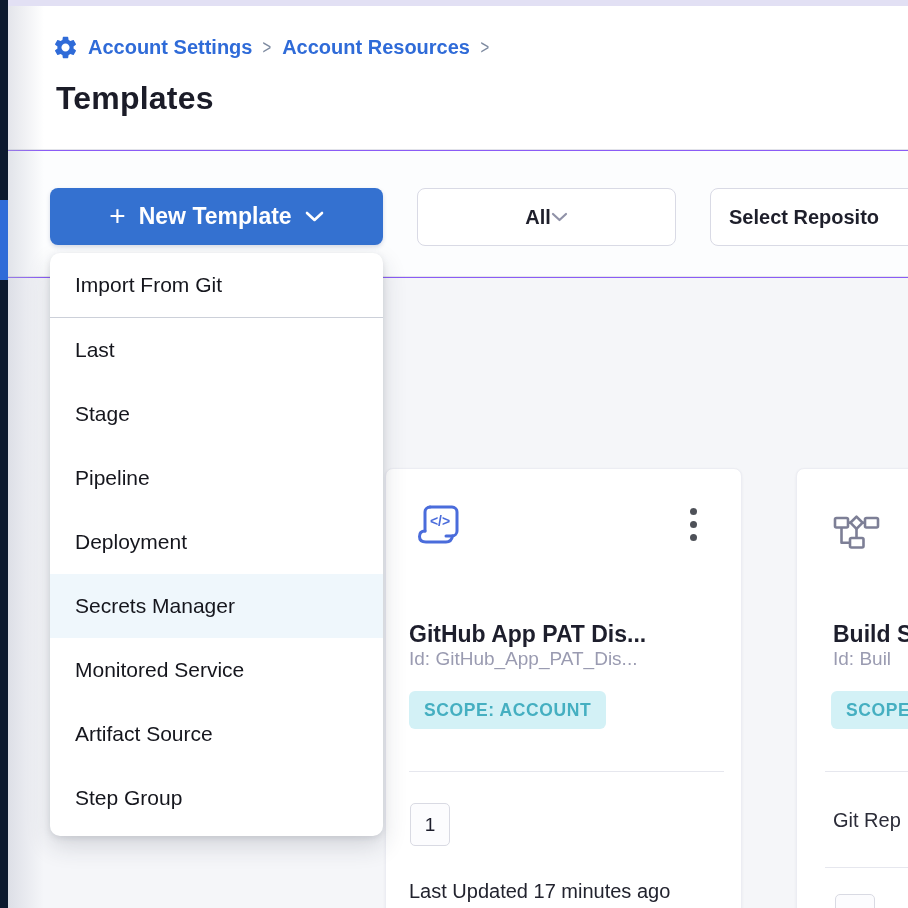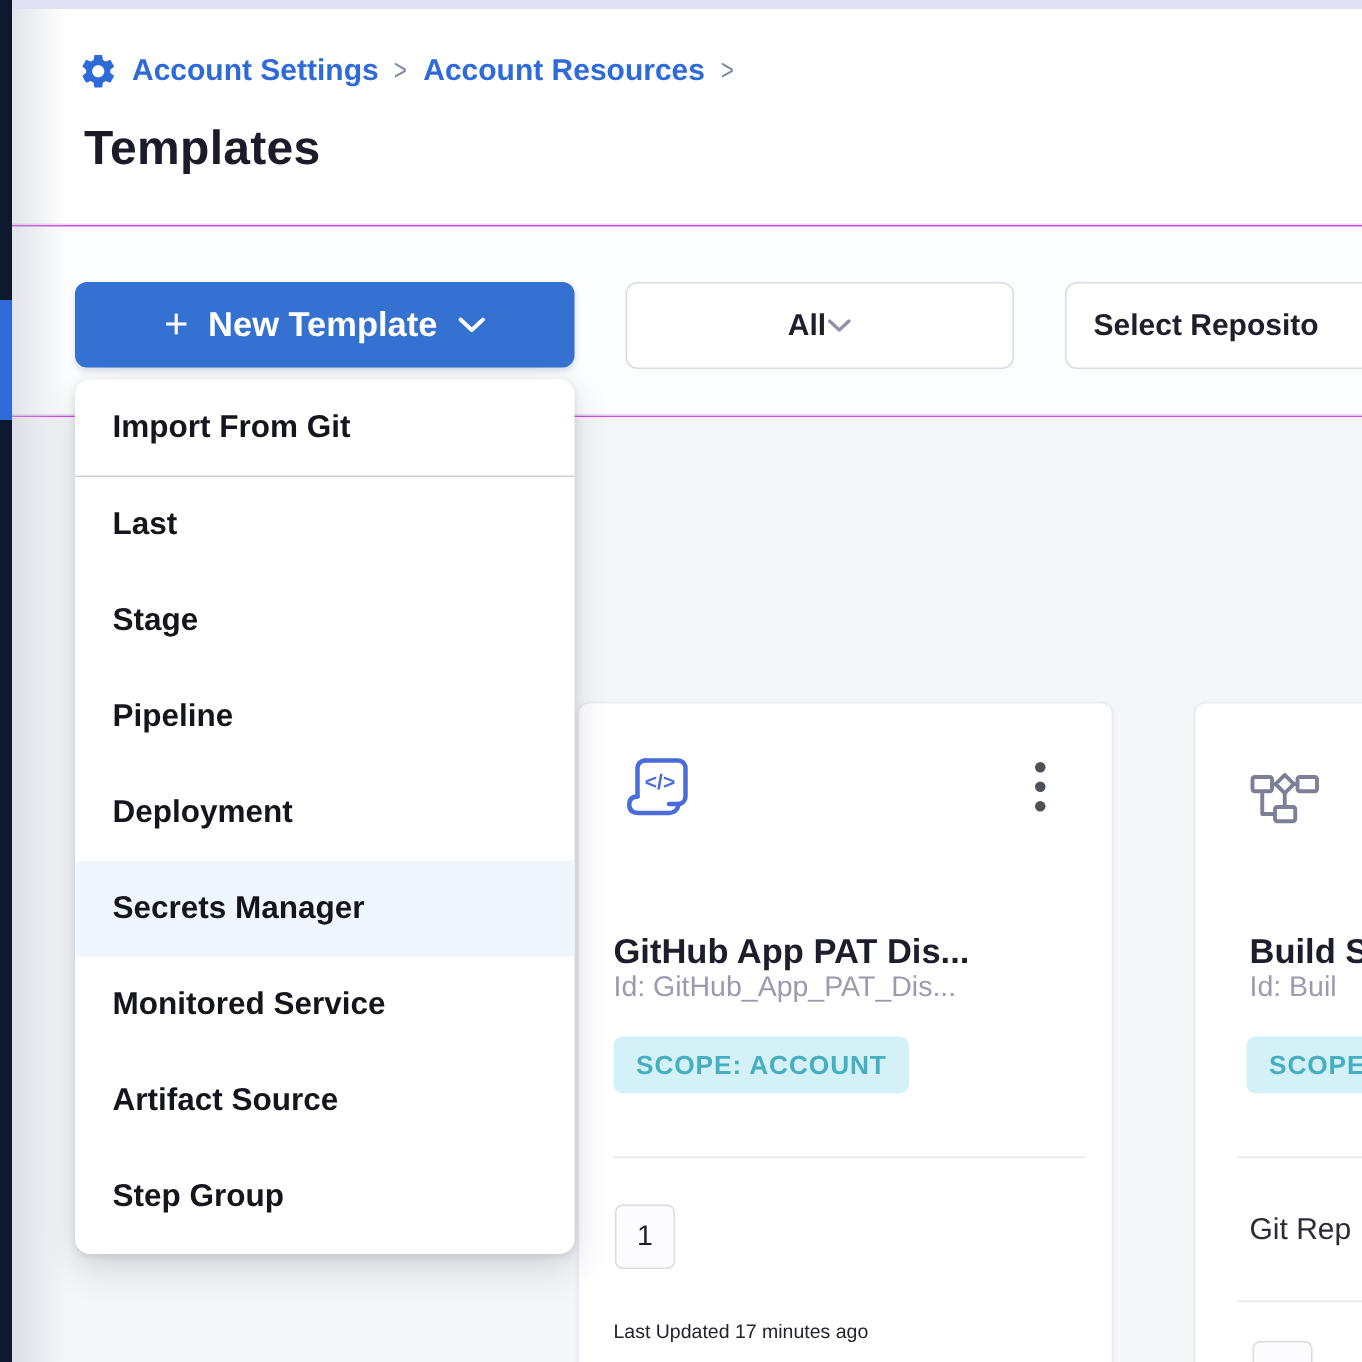--- a/index.html
+++ b/index.html
@@ -1,18 +1,18 @@
 <!DOCTYPE html>
 <html><head>
 <meta charset="utf-8">
 <style>
   * { margin:0; padding:0; box-sizing:border-box; }
   html,body { width:908px; height:908px; }
   body { font-family:"Liberation Sans", sans-serif; background:#ffffff; }
-  .screen { position:relative; width:908px; height:908px; overflow:hidden; background:#d946ef; }
+  .screen { position:relative; width:908px; height:908px; overflow:hidden; background:#8b5cf6; }
 
   
   .nav-strip { position:absolute; left:0; top:0; width:8px; height:908px; background:#0c192e; z-index:30; }
   .nav-strip-active { position:absolute; left:0; top:200px; width:8px; height:80px; background:#2f6bd8; }
 
   
   .top-strip { position:absolute; left:8px; top:0; width:900px; height:6px; background:#e2e0f4; z-index:20; }
 
   
   .left-fade { position:absolute; left:8px; top:0; width:36px; height:908px; z-index:5; pointer-events:none;
@@ -36,21 +36,21 @@
                  box-shadow:0 2px 4px rgba(40,60,120,.18); }
   .btn-plus { font-size:28px; font-weight:400; line-height:1; margin-top:-2px; }
   .select { position:absolute; top:37px; height:58px; background:#ffffff; border:1px solid #d9dae5; border-radius:8px;
             display:flex; align-items:center; padding:0 18px; font-size:20px; font-weight:600; color:#1e1f2b; cursor:pointer; }
   .select-type { left:409px; width:259px; justify-content:center; }
   .select-repo { left:702px; width:240px; }
 
   
   .menu { position:absolute; left:50px; top:253px; width:333px; background:#ffffff; border-radius:10px; z-index:40;
           padding-bottom:6px; box-shadow:0 10px 24px rgba(40,41,61,.16), 0 2px 6px rgba(96,97,112,.16); overflow:hidden; }
-  .menu-item { height:64px; display:flex; align-items:center; padding:0 25px; font-size:21px; font-weight:700;
+  .menu-item { height:64px; display:flex; align-items:center; padding:0 25px; font-size:21px; font-weight:400;
                color:#15161d; cursor:pointer; white-space:nowrap; }
   .menu-item.highlighted { background:#eff7fc; }
   .menu-divider { height:1px; background:#ccd0d9; }
 
   
   .content { position:absolute; left:8px; top:278px; width:900px; height:630px; background:#f5f6f9; z-index:1; }
   .card { position:absolute; top:190px; width:357px; height:490px; background:#ffffff; border:1px solid #ecedf3;
           border-radius:8px; box-shadow:0 1px 3px rgba(40,41,61,.06); cursor:pointer; }
   .card-1 { left:377px; }
   .card-2 { left:788px; }
@@ -67,21 +67,21 @@
                  letter-spacing:.6px; border-radius:6px; white-space:nowrap; }
   .card-2 .scope-badge { left:34px; }
   .card-divider { position:absolute; left:23px; right:17px; top:302px; border-top:1px solid #e6e7ee; }
   .card-2 .card-divider { left:28px; right:-10px; }
   .repo-line { position:absolute; left:36px; top:340px; font-size:20px; font-weight:400; color:#2b2c38; white-space:nowrap; }
   .card-divider-2 { position:absolute; left:28px; right:-10px; top:398px; border-top:1px solid #e6e7ee; }
   .version-chip { position:absolute; left:24px; top:334px; width:40px; height:43px; background:#fcfcfe;
                   border:1px solid #d9dae3; border-radius:5px; display:flex; align-items:center; justify-content:center;
                   font-size:19px; color:#1d1e2c; }
   .card-2 .version-chip { left:38px; top:425px; }
-  .last-updated { position:absolute; left:23px; top:411px; font-size:13px; color:#22232e; white-space:nowrap; }
+  .last-updated { position:absolute; left:23px; top:411px; font-size:20px; color:#22232e; white-space:nowrap; }
 </style>
 </head>
 <body>
 
 <div class="screen">
 
   <div class="nav-strip">
     <div class="nav-strip-active"></div>
   </div>
   <div class="top-strip"></div>

